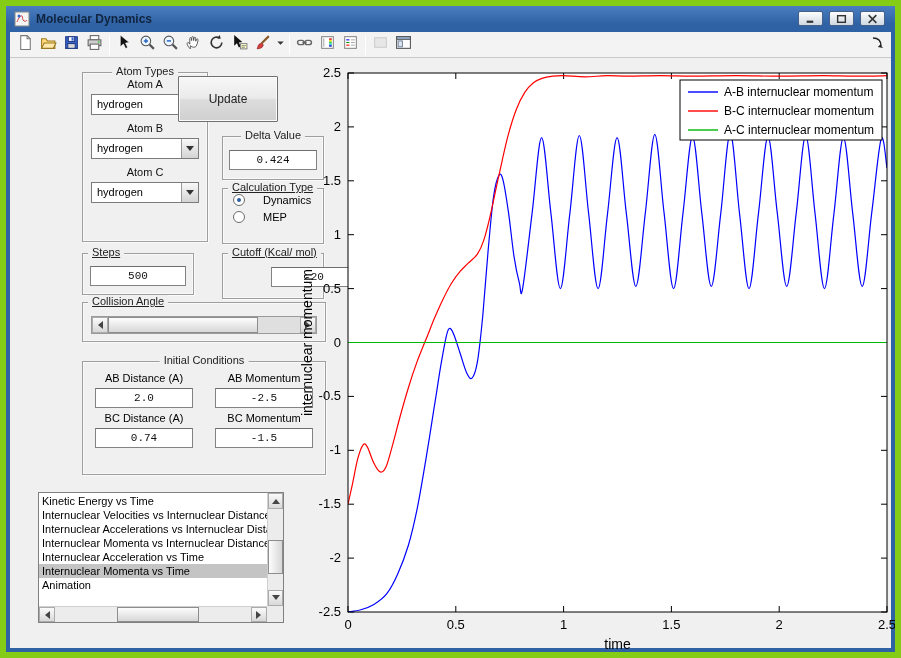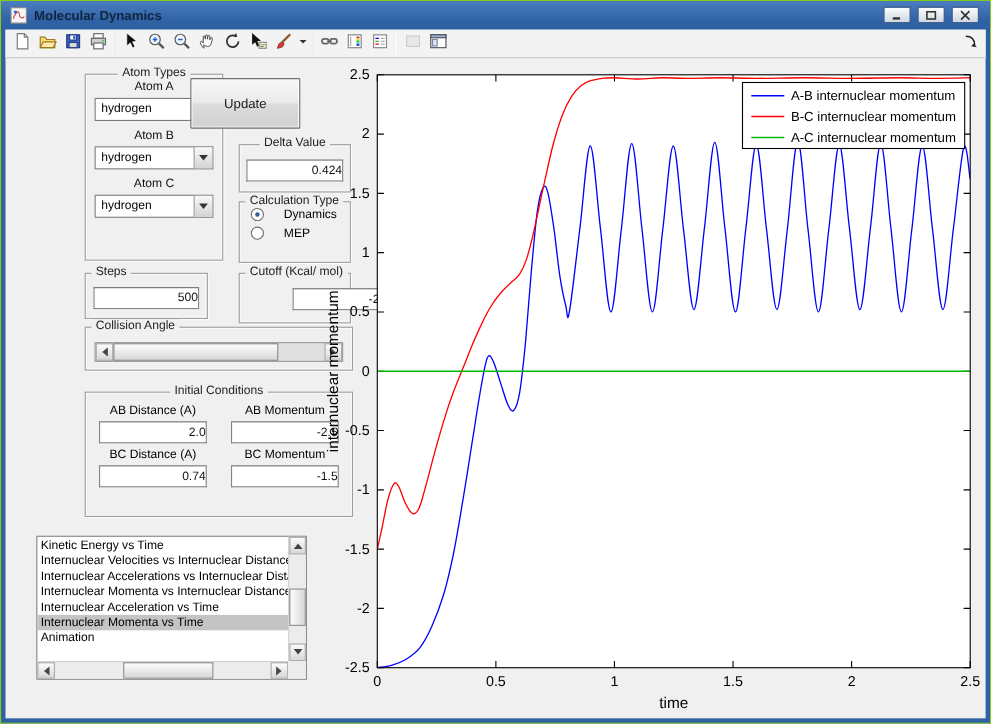--- a/index.html
+++ b/index.html
@@ -1,17 +1,17 @@
 <!DOCTYPE html>
 <html><head>
 <meta charset="utf-8">
 <style>
   * { box-sizing: border-box; margin: 0; padding: 0; }
   body { font-family: "Liberation Sans", sans-serif; background:#fff; }
-  .window { position:relative; width:901px; height:658px; background:#2e62a4; border:1px solid #84cc16; overflow:hidden; }
+  .window { position:relative; width:901px; height:658px; background:#2e62a4; border:6px solid #84cc16; overflow:hidden; }
   
   .titlebar { position:absolute; left:0; top:0; right:0; height:26px;
     background:linear-gradient(#4a7ec0,#2e62a4 70%); display:flex; align-items:center; }
   .app-icon { width:16px; height:16px; margin-left:8px; display:inline-flex; }
   .title-text { margin-left:6px; font-size:12px; color:#10243f; font-weight:bold; }
   .win-buttons { position:absolute; right:10px; top:5px; display:flex; gap:6px; }
   .winbtn { width:25px; height:15px; border:1px solid #46608a; border-radius:2px;
     background:linear-gradient(#fdfdfd,#cfd8e2); display:flex; align-items:center; justify-content:center; cursor:default; }
   .winbtn svg { width:11px; height:10px; }
   
@@ -22,40 +22,40 @@
   .tbtn svg { width:17px; height:17px; }
   .tbtn.narrow { width:12px; }
   .tbtn.disabled { opacity:.45; }
   .tsep { width:1px; height:20px; background:#c4c4c4; border-right:1px solid #fff; margin:0 3px; }
   .dock-arrow { position:absolute; right:5px; top:3px; width:16px; height:16px; }
   
   .content { position:absolute; left:0; right:0; top:26px; bottom:0; }
   .panel { position:absolute; background:#f0f0f0; border:1px solid #9e9e9e; box-shadow: inset 0 0 0 1px #f9f9f9, 1px 1px 0 #fbfbfb; margin-left: 44px; }
   .ptitle { position:absolute; top:-8px; background:#f0f0f0; padding:0 4px; font-size:11px; color:#222; white-space:nowrap; }
   .ptitle.center { left:50%; transform:translateX(-50%); }
-  .ptitle.left { left:5px; }
+  .ptitle.left { left:5px;text-decoration:underline; }
   #panel-atoms { left:28px; top:14px; width:126px; height:170px; }
   #update-btn { position:absolute; left:168px; top:18px; width:100px; height:46px;
     border:1px solid #707070; border-radius:1px; font-family:"Liberation Sans",sans-serif; font-size:12px; color:#222;
     background:linear-gradient(#f7f7f7,#eaeaea 48%,#dcdcdc 52%,#d0d0d0); box-shadow: inset 0 0 0 1px #fbfbfb; }
   #panel-delta { left:168px; top:78px; width:102px; height:44px; }
   #panel-calc { left:168px; top:130px; width:102px; height:56px; }
   #panel-steps { left:28px; top:195px; width:112px; height:42px; }
   #panel-cutoff { left:168px; top:195px; width:102px; height:46px;padding-left:48px; }
   #panel-collision { left:28px; top:244px; width:244px; height:40px; }
   #panel-initial { left:28px; top:303px; width:244px; height:114px; }
   .afield { margin-top:7px; text-align:center; }
   .afield:first-child { margin-top:5px; }
   .alabel { font-size:11px; height:15px; color:#111; }
   .combo { width:108px; height:21px; margin:1px auto 0; background:#fff; border:1px solid #7b7b7b; display:flex; }
   .combo-text { flex:1; font-size:11px; text-align:left; padding:3px 0 0 5px; overflow:hidden; white-space:nowrap; }
   .combo-btn { width:17px; background:linear-gradient(#f8f8f8,#d4d4d4); border-left:1px solid #9a9a9a; display:flex; align-items:center; justify-content:center; }
   .tri { width:0; height:0; border:4px solid transparent; border-top:5px solid #333; margin-top:4px; }
   .edit { display:block; height:20px; background:#fff; border:1px solid #838383; border-top-color:#6e6e6e;
-    font-family:Liberation Sans, sans-serif; font-size:11px; text-align:right; color:#111; }
+    font-family:Liberation Mono, monospace; font-size:11px; text-align:center; color:#111; }
   #delta-input { width:88px; margin:13px auto 0; }
   #steps-input { width:96px; margin:12px auto 0; }
   #cutoff-input { width:86px; margin:13px auto 0; }
   .radio-row { display:flex; align-items:center; gap:18px; margin:5px 0 0 10px; }
   .radio { width:12px; height:12px; border-radius:50%; border:1px solid #6e6e6e; background:#fff; position:relative; }
   .radio.sel::after { content:''; position:absolute; inset:3px; border-radius:50%; background:#2e5fa3; }
   .radio-label { font-size:11px; }
   
   .hscroll { position:absolute; left:8px; right:8px; top:13px; height:18px; border:1px solid #9a9a9a; background:#dfdfdf; display:flex; }
   .sb-btn { width:16px; height:100%; background:linear-gradient(#fbfbfb,#d8d8d8); border:1px solid #ababab; display:flex; align-items:center; justify-content:center; }

